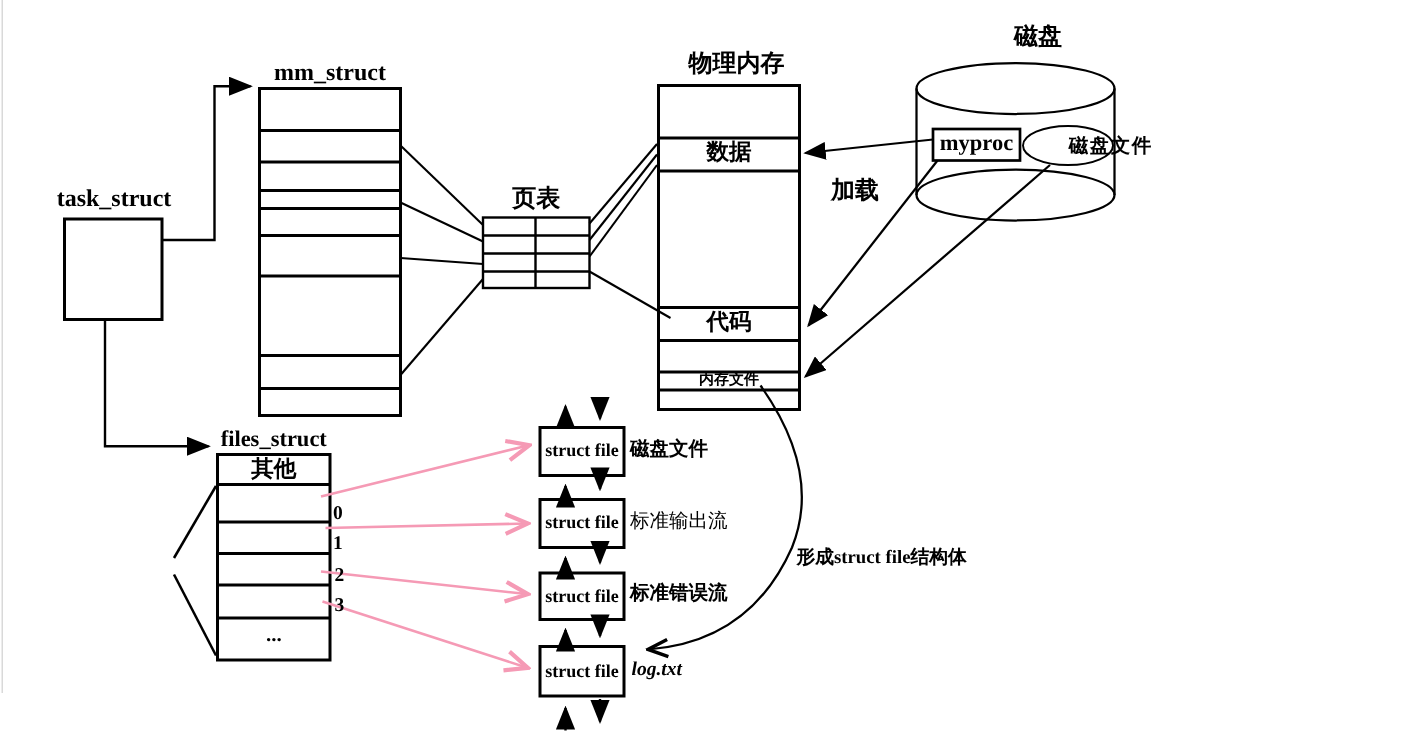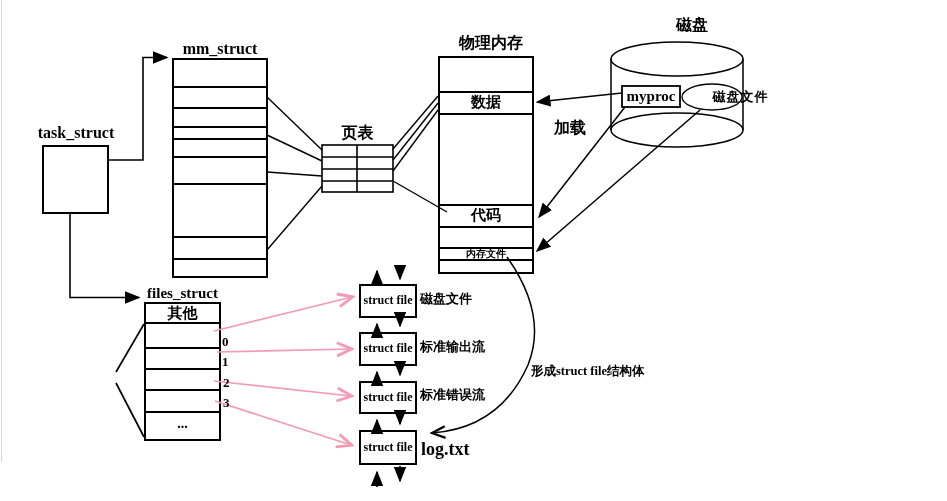--- a/index.html
+++ b/index.html
@@ -149,18 +149,18 @@
   <div class="lbl" style="left:223px;top:376px;font-size:13px;font-weight:700;">2</div>
   <div class="lbl" style="left:223px;top:396px;font-size:13px;font-weight:700;">3</div>
 
 
   <div class="lbl ctr" style="left:360px;top:285px;width:56px;height:32px;font-size:12px;">struct file</div>
   <div class="lbl ctr" style="left:360px;top:333px;width:56px;height:32px;font-size:12px;">struct file</div>
   <div class="lbl ctr" style="left:360px;top:382px;width:56px;height:31px;font-size:12px;">struct file</div>
   <div class="lbl ctr" style="left:360px;top:431px;width:56px;height:33px;font-size:12px;">struct file</div>
 
   <div class="lbl" style="left:420px;top:292px;font-size:13px;font-weight:700;">磁盘文件</div>
-  <div class="lbl" style="left:420px;top:340px;font-size:13px;font-weight:700;">标准输出流</div>
+  <div class="lbl" style="left:420px;top:340px;font-size:13px;font-weight:400;">标准输出流</div>
   <div class="lbl" style="left:420px;top:388px;font-size:13px;font-weight:700;font-family:Liberation Serif, serif;">标准错误流</div>
-  <div class="lbl" style="left:421px;top:439px;font-size:18px;font-weight:700;">log.txt</div>
+  <div class="lbl" style="left:421px;top:439px;font-size:13px;font-weight:700;font-style:italic;">log.txt</div>
 
   <div class="lbl" style="left:531px;top:364px;font-size:12.5px;font-weight:700;">形成struct file结构体</div>
 </div>
 
 </body></html>

